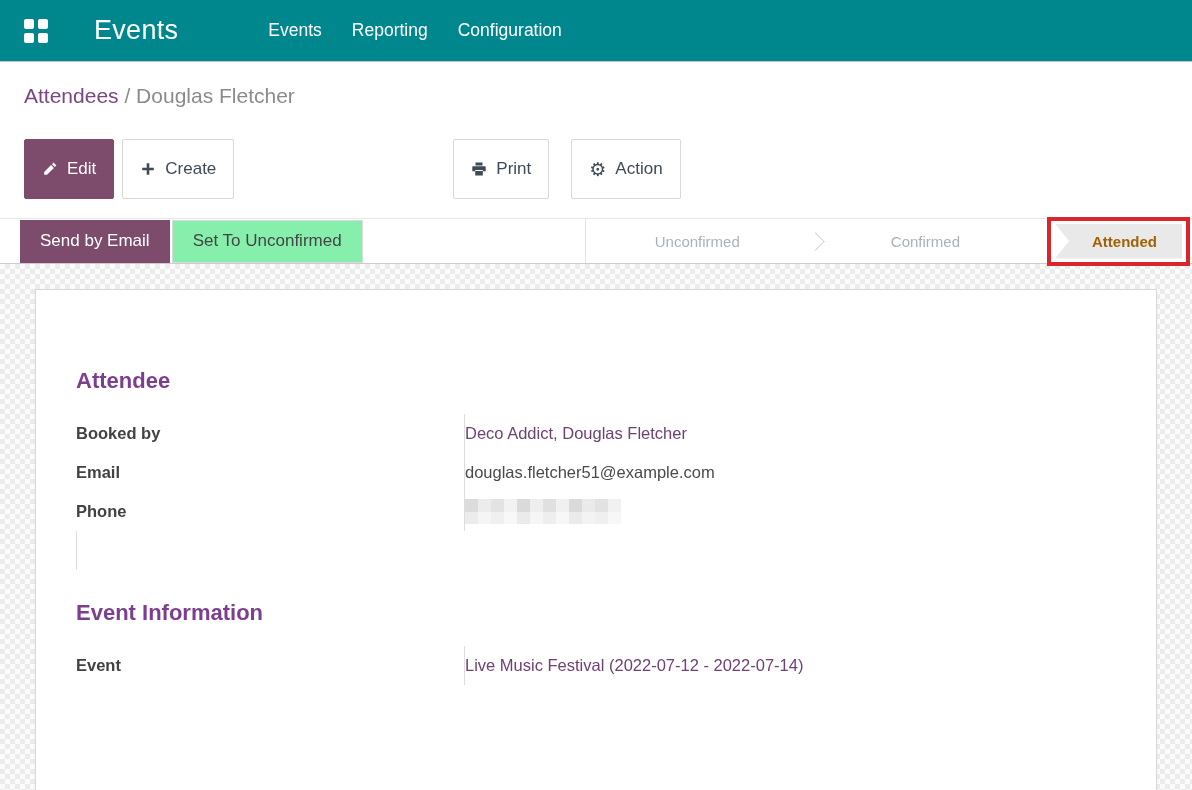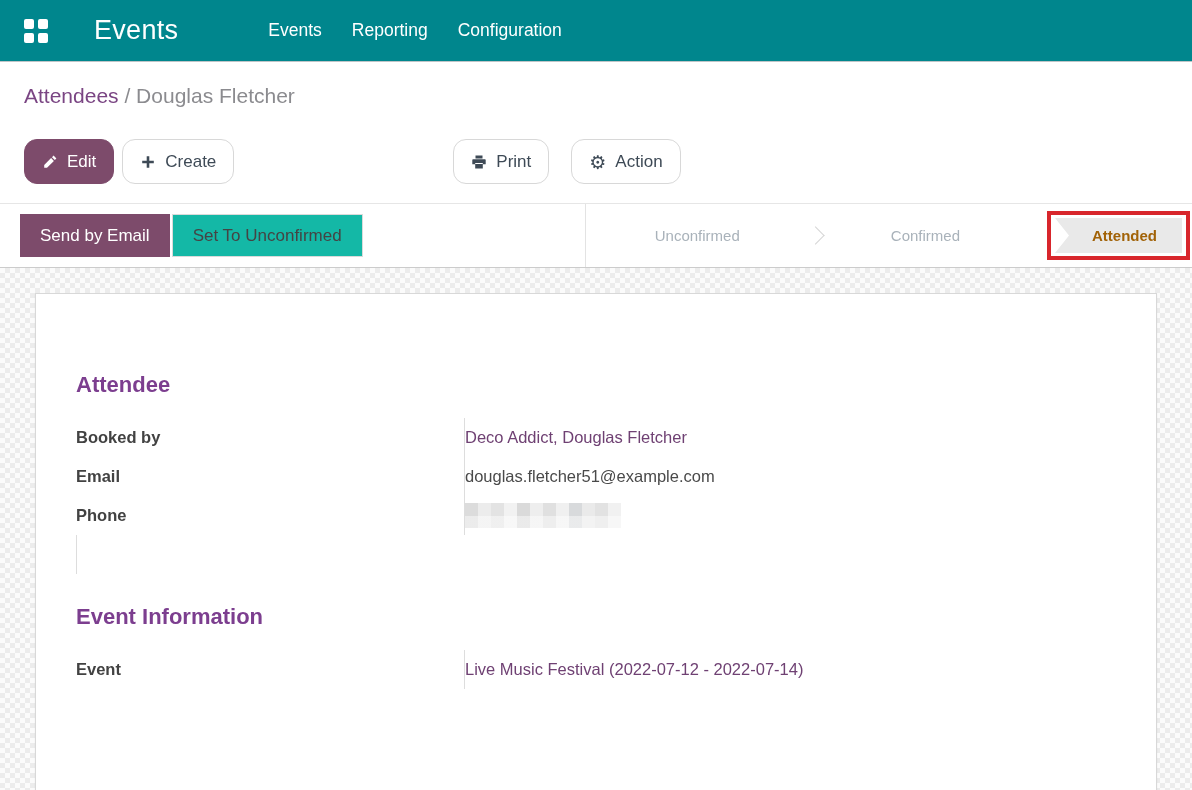--- a/index.html
+++ b/index.html
@@ -15,39 +15,39 @@
   .brand { font-size: 27px; margin-left: 46px; letter-spacing: .3px; cursor: pointer; }
   .nav-menu { display: flex; margin-left: 90px; gap: 30px; }
   .nav-item { font-size: 17.5px; cursor: pointer; }
 
   
   .control-panel { background: #fff; padding: 20px 0 19px 24px; }
   .breadcrumb { font-size: 21px; line-height: 28px; }
   .breadcrumb .bc-link { color: #7a4583; cursor: pointer; }
   .breadcrumb .bc-sep, .breadcrumb .bc-current { color: #8b8b8f; }
   .button-row { display: flex; align-items: center; margin-top: 29px; }
-  .btn { height: 45px; display: inline-flex; align-items: center; gap: 9px;
-         padding: 0 17px; font-size: 17px; border-radius: 13px; cursor: pointer;
+  .btn { height: 60px; display: inline-flex; align-items: center; gap: 9px;
+         padding: 0 17px; font-size: 17px; border-radius: 2px; cursor: pointer;
          font-family: "Liberation Sans", sans-serif; }
   .btn-primary { background: #7d4b6b; border: 1px solid #7d4b6b; color: #fff; }
   .btn-secondary { background: #fff; border: 1px solid #d8d8d8; color: #3e4a56; }
   .btn + .btn { margin-left: 8px; }
   .btn-print { margin-left: 219px !important; }
   .btn-action { margin-left: 22px !important; }
   .icon-svg { width: 16px; height: 16px; fill: currentColor; }
   .gear-glyph { font-family: "DejaVu Sans", sans-serif; font-size: 19px; line-height: 16px; }
 
   
-  .statusbar { height: 65px; background: #fff; border-top: 1px solid #e6e6e6;
+  .statusbar { height: 46px; background: #fff; border-top: 1px solid #e6e6e6;
                border-bottom: 1px solid #cccccc; display: flex; align-items: center;
                padding-left: 20px; }
   .sb-btn { height: 43px; display: inline-flex; align-items: center; padding: 0 20px;
             font-size: 17px; cursor: pointer; }
   .sb-primary { background: #7d4b6b; color: #fff; border: none; }
-  .sb-secondary { background: #14b8a6; color: #444; border: 1px solid #dadada; margin-left: 2px; }
+  .sb-secondary { background: #86efac; color: #444; border: 1px solid #dadada; margin-left: 2px; }
   .sb-right { margin-left: auto; display: flex; align-items: center; height: 100%; gap: 42px; }
   .sb-divider { width: 1px; height: 100%; background: #e3e3e3; }
   .step { font-size: 15px; color: #a9b2ba; padding: 0 27px; cursor: pointer; white-space: nowrap; }
   .chev { width: 13px; height: 13px; border-top: 1px solid #d5d5d5; border-right: 1px solid #d5d5d5;
           transform: rotate(45deg); flex: none; }
   .attended-wrap { height: 49px; margin-left: 18px; margin-right: 2px; border: 4px solid #d8262c;
                    padding: 3px 4px; background: #fff; display: flex; align-self: center; }
   .step-active { background: #e9e9e9; display: flex; align-items: center; cursor: pointer;
                  padding: 0 25px 0 37px; font-size: 15px; font-weight: bold; color: #a16207;
                  clip-path: polygon(0 0, 14px 50%, 0 100%, 100% 100%, 100% 0); }

